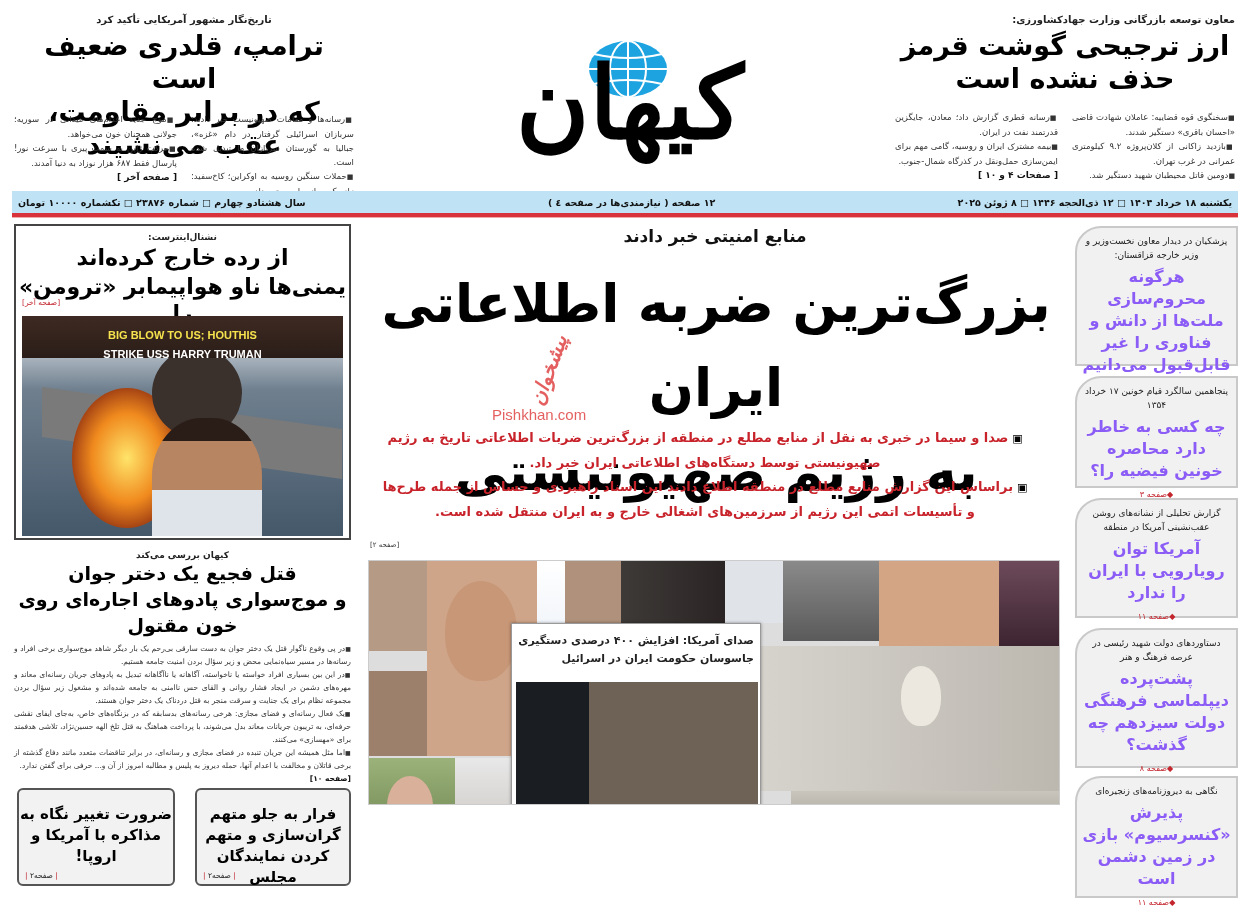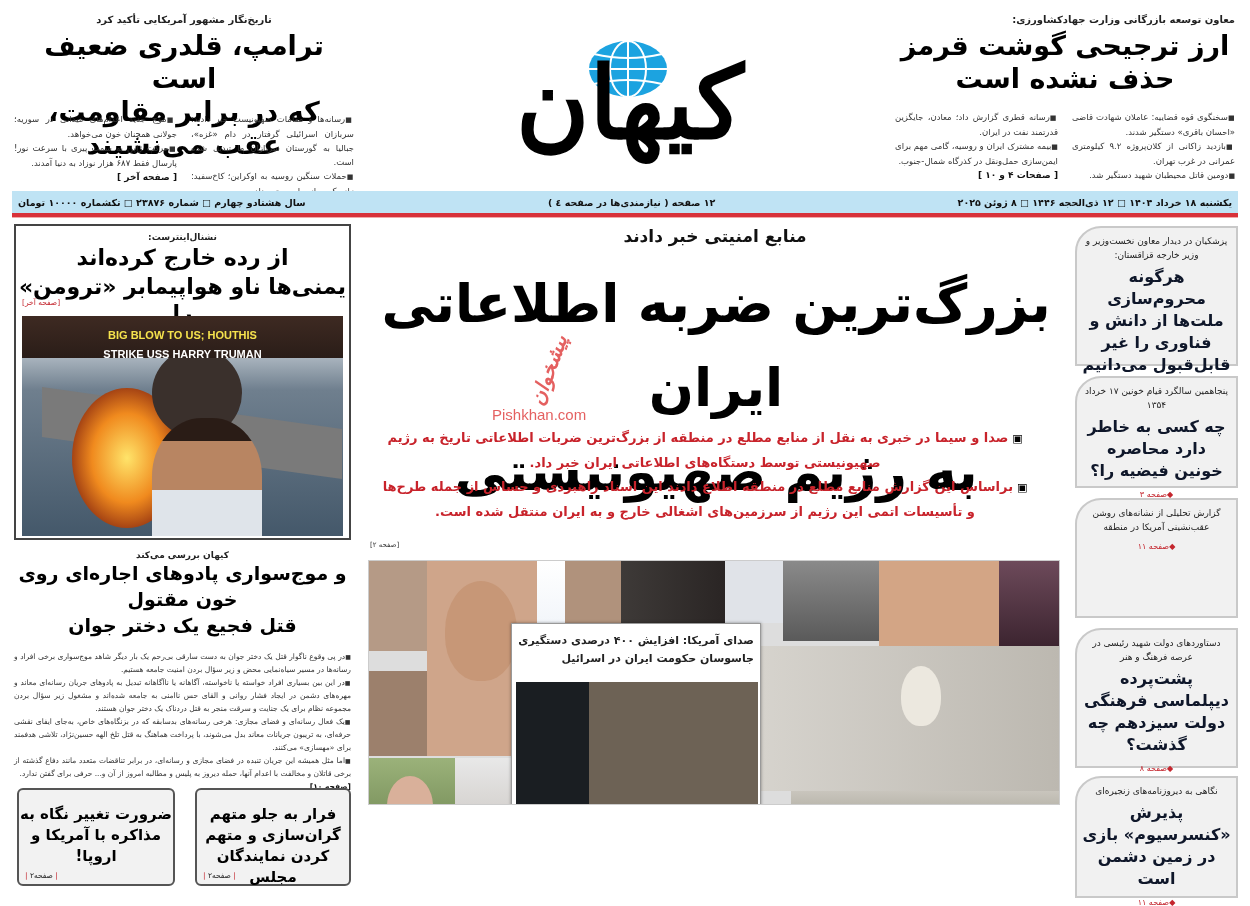--- a/index.html
+++ b/index.html
@@ -19,21 +19,21 @@
   .logo-text { position: absolute; left: 0; top: 8px; width: 360px; text-align: center; font-family: "DejaVu Serif", serif; font-size: 100px; font-weight: bold; color: #000; letter-spacing: -4px; line-height: 130px; }
   .globe { position: absolute; left: 138px; top: 10px; width: 80px; height: 58px; }
 
   
   .datebar { position: absolute; left: 12px; top: 191px; width: 1226px; height: 22px; background: #bfe3f4; display: flex; align-items: center; justify-content: space-between; padding: 0 6px; font-size: 9.5px; font-weight: bold; color: #111; }
   .redline { position: absolute; left: 12px; top: 213px; width: 1226px; height: 5px; background: #d8323a; border-bottom: 1px solid #f2a9a9; }
 
   
   .side-box { position: absolute; left: 1075px; width: 163px; background: #f1f1f1; border: 2px solid #c9c9c9; border-top-left-radius: 26px; text-align: center; padding: 6px 4px 4px; }
   .side-box .kicker { font-size: 9px; line-height: 14px; color: #222; }
-  .side-box .title { font-size: 16px; font-weight: 900; line-height: 22px; color: #0f172a; margin-top: 4px; }
+  .side-box .title { font-size: 16px; font-weight: 900; line-height: 22px; color: #8b5cf6; margin-top: 4px; }
   .side-box .page { font-size: 8px; color: #c4262e; margin-top: 8px; }
   .side-box .page::before { content: "\25C6 "; font-size: 8px; }
 
   
   .main-kicker { position: absolute; left: 370px; top: 226px; width: 690px; text-align: center; font-size: 17px; font-weight: bold; color: #111; }
   .main-headline { position: absolute; left: 366px; top: 262px; width: 700px; text-align: center; font-size: 53px; font-weight: 900; line-height: 84px; color: #000; letter-spacing: -1px; }
   .watermark { position: absolute; left: 492px; top: 358px; color: #e04545; opacity: 0.85; }
   .watermark .fa { font-size: 20px; font-family: "DejaVu Serif", serif; font-style: italic; font-weight: bold; transform: rotate(-70deg); display: inline-block; position: absolute; left: 20px; top: 0px; }
   .watermark .url { position: absolute; left: 0; top: 48px; font-family: "Liberation Sans", sans-serif; font-size: 15px; direction: ltr; white-space: nowrap; }
   .lead { position: absolute; left: 380px; top: 426px; width: 650px; text-align: center; color: #c8232b; font-size: 13px; font-weight: bold; line-height: 24px; }
@@ -54,21 +54,21 @@
   .houthi-box .title { text-align: center; font-size: 22px; font-weight: 900; line-height: 27px; margin-top: 2px; color: #000; }
   .houthi-box .ref { position: absolute; left: 6px; top: 72px; font-size: 7.5px; color: #c4262e; }
   .banner { position: absolute; left: 6px; top: 90px; width: 321px; height: 42px; background: linear-gradient(#3e2a22, #2a1d18); text-align: center; font-family: "Liberation Sans", sans-serif; font-weight: bold; font-size: 11px; line-height: 19px; direction: ltr; padding-top: 10px; }
   .banner .l1 { color: #f6e34d; }
   .banner .l2 { color: #ffffff; }
   .houthi-photo { position: absolute; left: 6px; top: 132px; width: 321px; height: 178px; background: linear-gradient(#a8b3bd 0%, #6f7f8e 18%, #44586a 100%); overflow: hidden; }
 
   .murder { position: absolute; left: 14px; top: 550px; width: 337px; text-align: center; }
   .murder .kicker { font-size: 9px; font-weight: bold; color: #222; }
   .murder .title { font-size: 19px; font-weight: 900; line-height: 26px; color: #000; }
-  .murder .body { text-align: justify; font-size: 7.5px; line-height: 13px; color: #333; margin-top: 12px; }
+  .murder .body { text-align: justify; font-size: 7.5px; line-height: 13px; color: #333; margin-top: 4px; }
   .murder .body div::before { content: "\25A0 "; font-size: 6px; }
   .murder .body .ref { font-weight: bold; color: #111; }
 
   .mini-box { position: absolute; top: 788px; width: 156px; height: 98px; border: 2px solid #555; border-radius: 6px; background: #f2f2f2; text-align: center; padding-top: 14px; }
   .mini-box .title { font-size: 15px; font-weight: 900; line-height: 21px; color: #000; }
   .mini-box .ref { position: absolute; left: 6px; bottom: 4px; font-size: 7.5px; color: #222; }
   .mini-box .ref span { color: #c4262e; }
   .tag { position: absolute; top: 793px; height: 15px; border-radius: 3px 0 0 3px; font-size: 8.5px; font-weight: bold; color: #fff; text-align: center; line-height: 15px; }
   .tag-arrow { position: absolute; top: 793px; width: 0; height: 0; border-top: 8px solid transparent; border-bottom: 8px solid transparent; border-right: 14px solid #e0262d; }
 </style>
@@ -136,20 +136,21 @@
   <div class="title">هرگونه محروم‌سازی ملت‌ها از دانش و فناوری را غیر قابل‌قبول می‌دانیم</div>
   <div class="page">صفحه ۳</div>
 </div>
 <div class="side-box" style="top:376px; height:112px;">
   <div class="kicker">پنجاهمین سالگرد قیام خونین ۱۷ خرداد ۱۳۵۴</div>
   <div class="title">چه کسی به خاطر دارد محاصره خونین فیضیه را؟</div>
   <div class="page">صفحه ۳</div>
 </div>
 <div class="side-box" style="top:498px; height:120px;">
   <div class="kicker">گزارش تحلیلی از نشانه‌های روشن عقب‌نشینی آمریکا در منطقه</div>
+  <div class="title">آمریکا توان رویارویی با ایران را ندارد</div>
   <div class="page">صفحه ۱۱</div>
 </div>
 <div class="side-box" style="top:628px; height:140px;">
   <div class="kicker">دستاوردهای دولت شهید رئیسی در عرصه فرهنگ و هنر</div>
   <div class="title">پشت‌پرده دیپلماسی فرهنگی دولت سیزدهم چه گذشت؟</div>
   <div class="page">صفحه ۸</div>
 </div>
 <div class="side-box" style="top:776px; height:122px;">
   <div class="kicker">نگاهی به دیروزنامه‌های زنجیره‌ای</div>
   <div class="title">پذیرش «کنسرسیوم» بازی در زمین دشمن است</div>
@@ -215,22 +216,22 @@
   <div class="houthi-photo">
     <div style="position:absolute;left:20px;top:50px;width:300px;height:50px;background:#7a7a7a;transform:skewY(8deg);"></div>
     <div style="position:absolute;left:50px;top:30px;width:110px;height:140px;border-radius:50%;background:radial-gradient(#ffe46a,#f08a1e 45%,#8a2a10 80%,transparent);"></div>
     <div style="position:absolute;left:130px;top:-10px;width:90px;height:90px;border-radius:50%;background:#3a302c;"></div>
     <div style="position:absolute;left:130px;top:60px;width:110px;height:130px;border-radius:45% 45% 0 0;background:linear-gradient(#2a1c16 0 18%,#b88562 18% 55%,#dfe4ea 55%);"></div>
   </div>
 </div>
 
 <div class="murder">
   <div class="kicker">کیهان بررسی می‌کند</div>
+  <div class="title">قتل فجیع یک دختر جوان</div>
   <div class="title">و موج‌سواری پادوهای اجاره‌ای روی خون مقتول</div>
-  <div class="title">قتل فجیع یک دختر جوان</div>
   <div class="body">
     <div>در پی وقوع ناگوار قتل یک دختر جوان به دست سارقی بی‌رحم یک بار دیگر شاهد موج‌سواری برخی افراد و رسانه‌ها در مسیر سیاه‌نمایی محض و زیر سؤال بردن امنیت جامعه هستیم.</div>
     <div>در این بین بسیاری افراد خواسته یا ناخواسته، آگاهانه یا ناآگاهانه تبدیل به پادوهای جریان رسانه‌ای معاند و مهره‌های دشمن در ایجاد فشار روانی و القای حس ناامنی به جامعه شده‌اند و مشغول زیر سؤال بردن مجموعه نظام برای یک جنایت و سرقت منجر به قتل دردناک یک دختر جوان هستند.</div>
     <div>یک فعال رسانه‌ای و فضای مجازی: هرخی رسانه‌های بدسابقه که در بزنگاه‌های خاص، به‌جای ایفای نقشی حرفه‌ای، به تریبون جریانات معاند بدل می‌شوند، با پرداخت هماهنگ به قتل تلخ الهه حسین‌نژاد، تلاشی هدفمند برای «مهسازی» می‌کنند.</div>
     <div>اما مثل همیشه این جریان تنبده در فضای مجازی و رسانه‌ای، در برابر تناقضات متعدد مانند دفاع گذشته از برخی قاتلان و مخالفت با اعدام آنها، حمله دیروز به پلیس و مطالبه امروز از آن و... حرفی برای گفتن ندارد.</div>
     <span class="ref">[صفحه ۱۰]</span>
   </div>
 </div>
 
 <div class="tag" style="left:222px; width:100px; background:#7a7a7a;">خبر ویژه</div>

